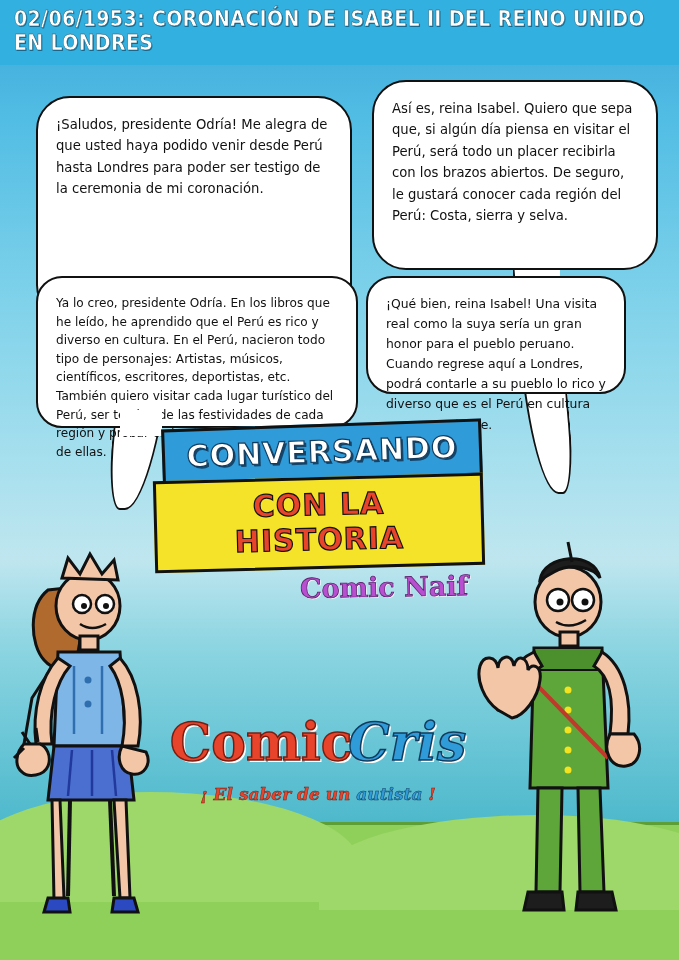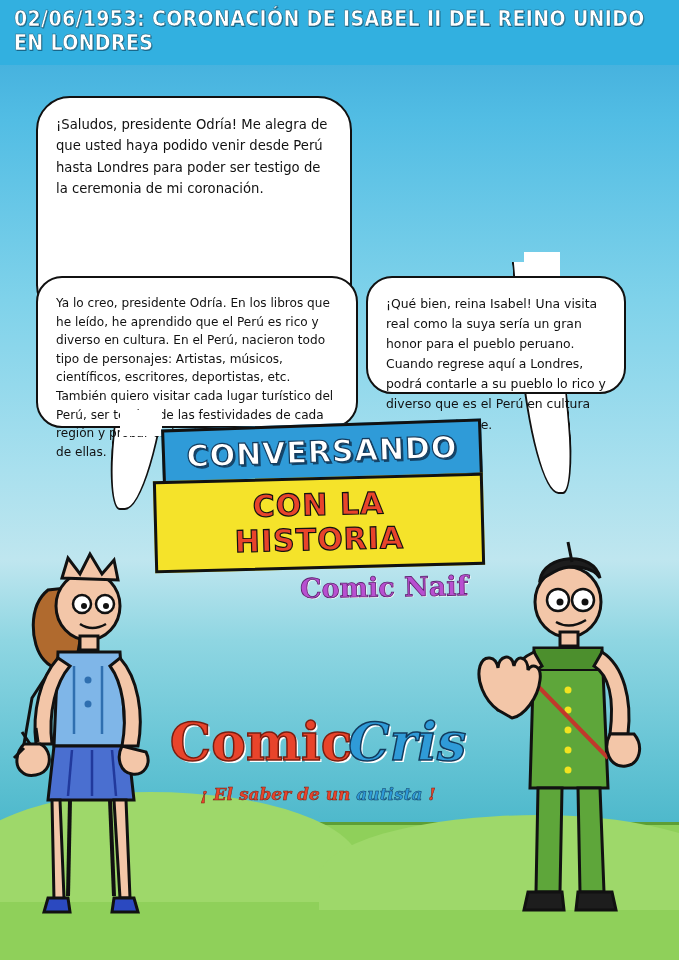--- a/index.html
+++ b/index.html
@@ -249,20 +249,23 @@
   <div class="title-bar">02/06/1953: CORONACIÓN DE ISABEL II DEL REINO UNIDO EN LONDRES</div>
 
   <div class="tail tail-1"></div>
   <div class="tail tail-2"></div>
   <div class="tail-cover-1"></div>
   <div class="tail-cover-2"></div>
 
   <div class="bubble" id="bubble-1" style="z-index:3">
     <p>¡Saludos, presidente Odría! Me alegra de que usted haya podido venir desde Perú hasta Londres para poder ser testigo de la ceremonia de mi coronación.</p>
   </div>
+  <div class="bubble" id="bubble-2" style="z-index:3">
+    <p>Así es, reina Isabel. Quiero que sepa que, si algún día piensa en visitar el Perú, será todo un placer recibirla con los brazos abiertos. De seguro, le gustará conocer cada región del Perú: Costa, sierra y selva.</p>
+  </div>
   <div class="tail-cover-3"></div>
   <div class="bubble" id="bubble-3" style="z-index:3">
     <p>Ya lo creo, presidente Odría. En los libros que he leído, he aprendido que el Perú es rico y diverso en cultura. En el Perú, nacieron todo tipo de personajes: Artistas, músicos, científicos, escritores, deportistas, etc. También quiero visitar cada lugar turístico del Perú, ser testigo de las festividades de cada región y probar cada plato típico de cada una de ellas.</p>
   </div>
   <div class="bubble" id="bubble-4" style="z-index:3">
     <p>¡Qué bien, reina Isabel! Una visita real como la suya sería un gran honor para el pueblo peruano. Cuando regrese aquí a Londres, podrá contarle a su pueblo lo rico y diverso que es el Perú en cultura como usted dice.</p>
   </div>
 
   <div class="logo-wrap">
     <div class="band band-blue">CONVERSANDO</div>

